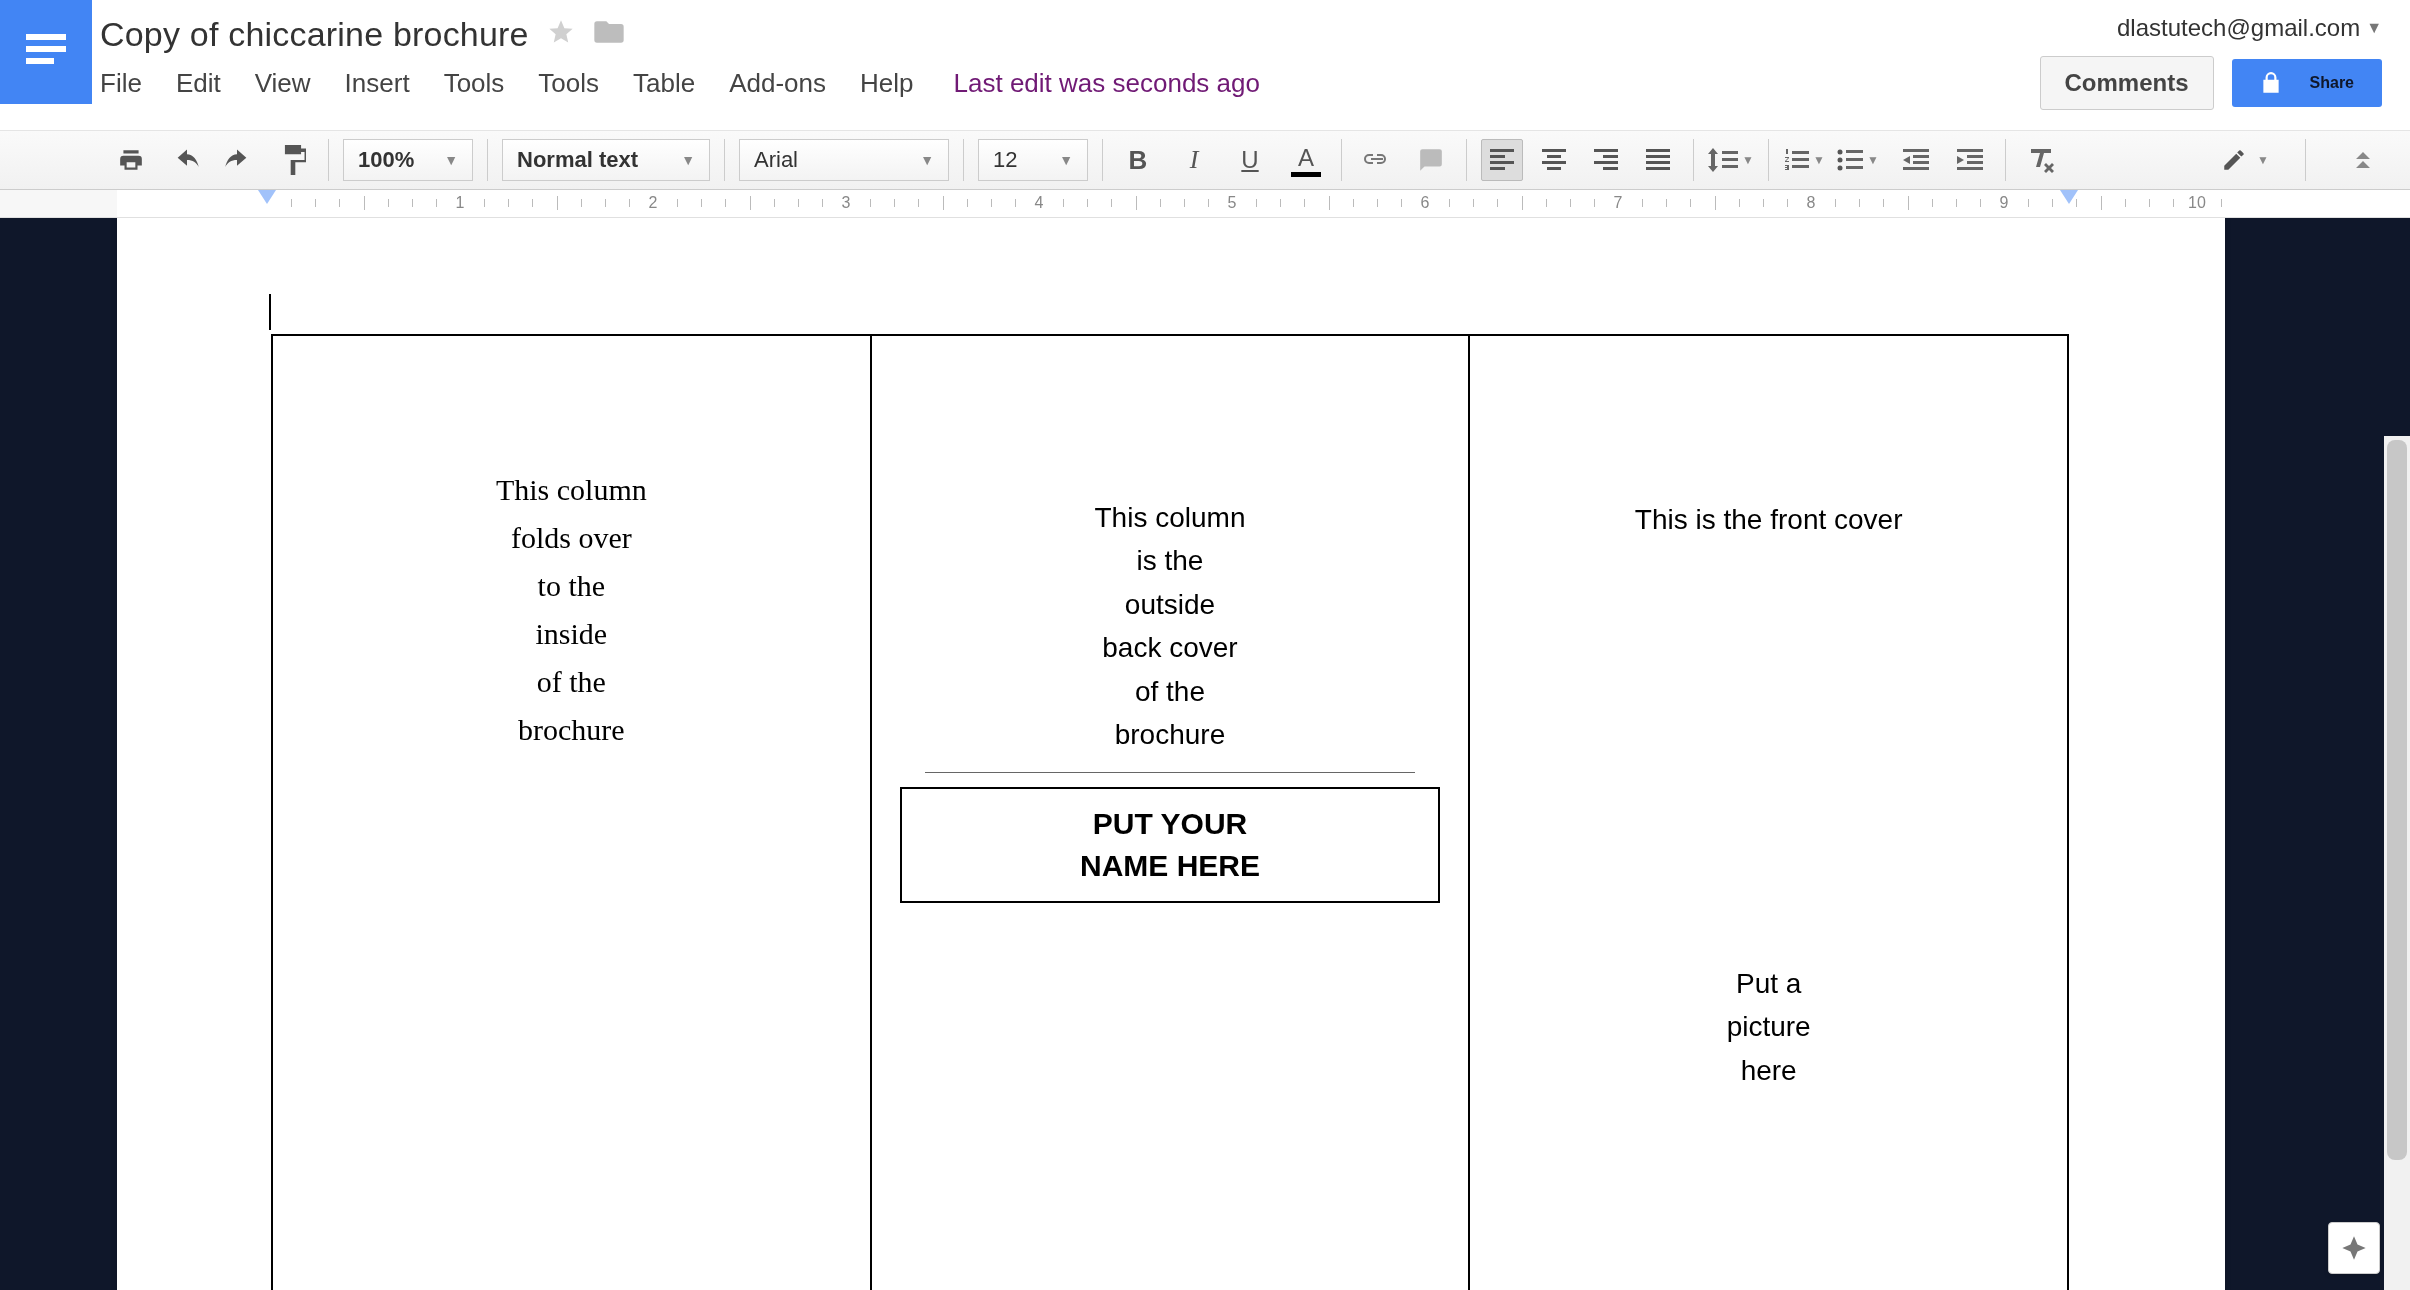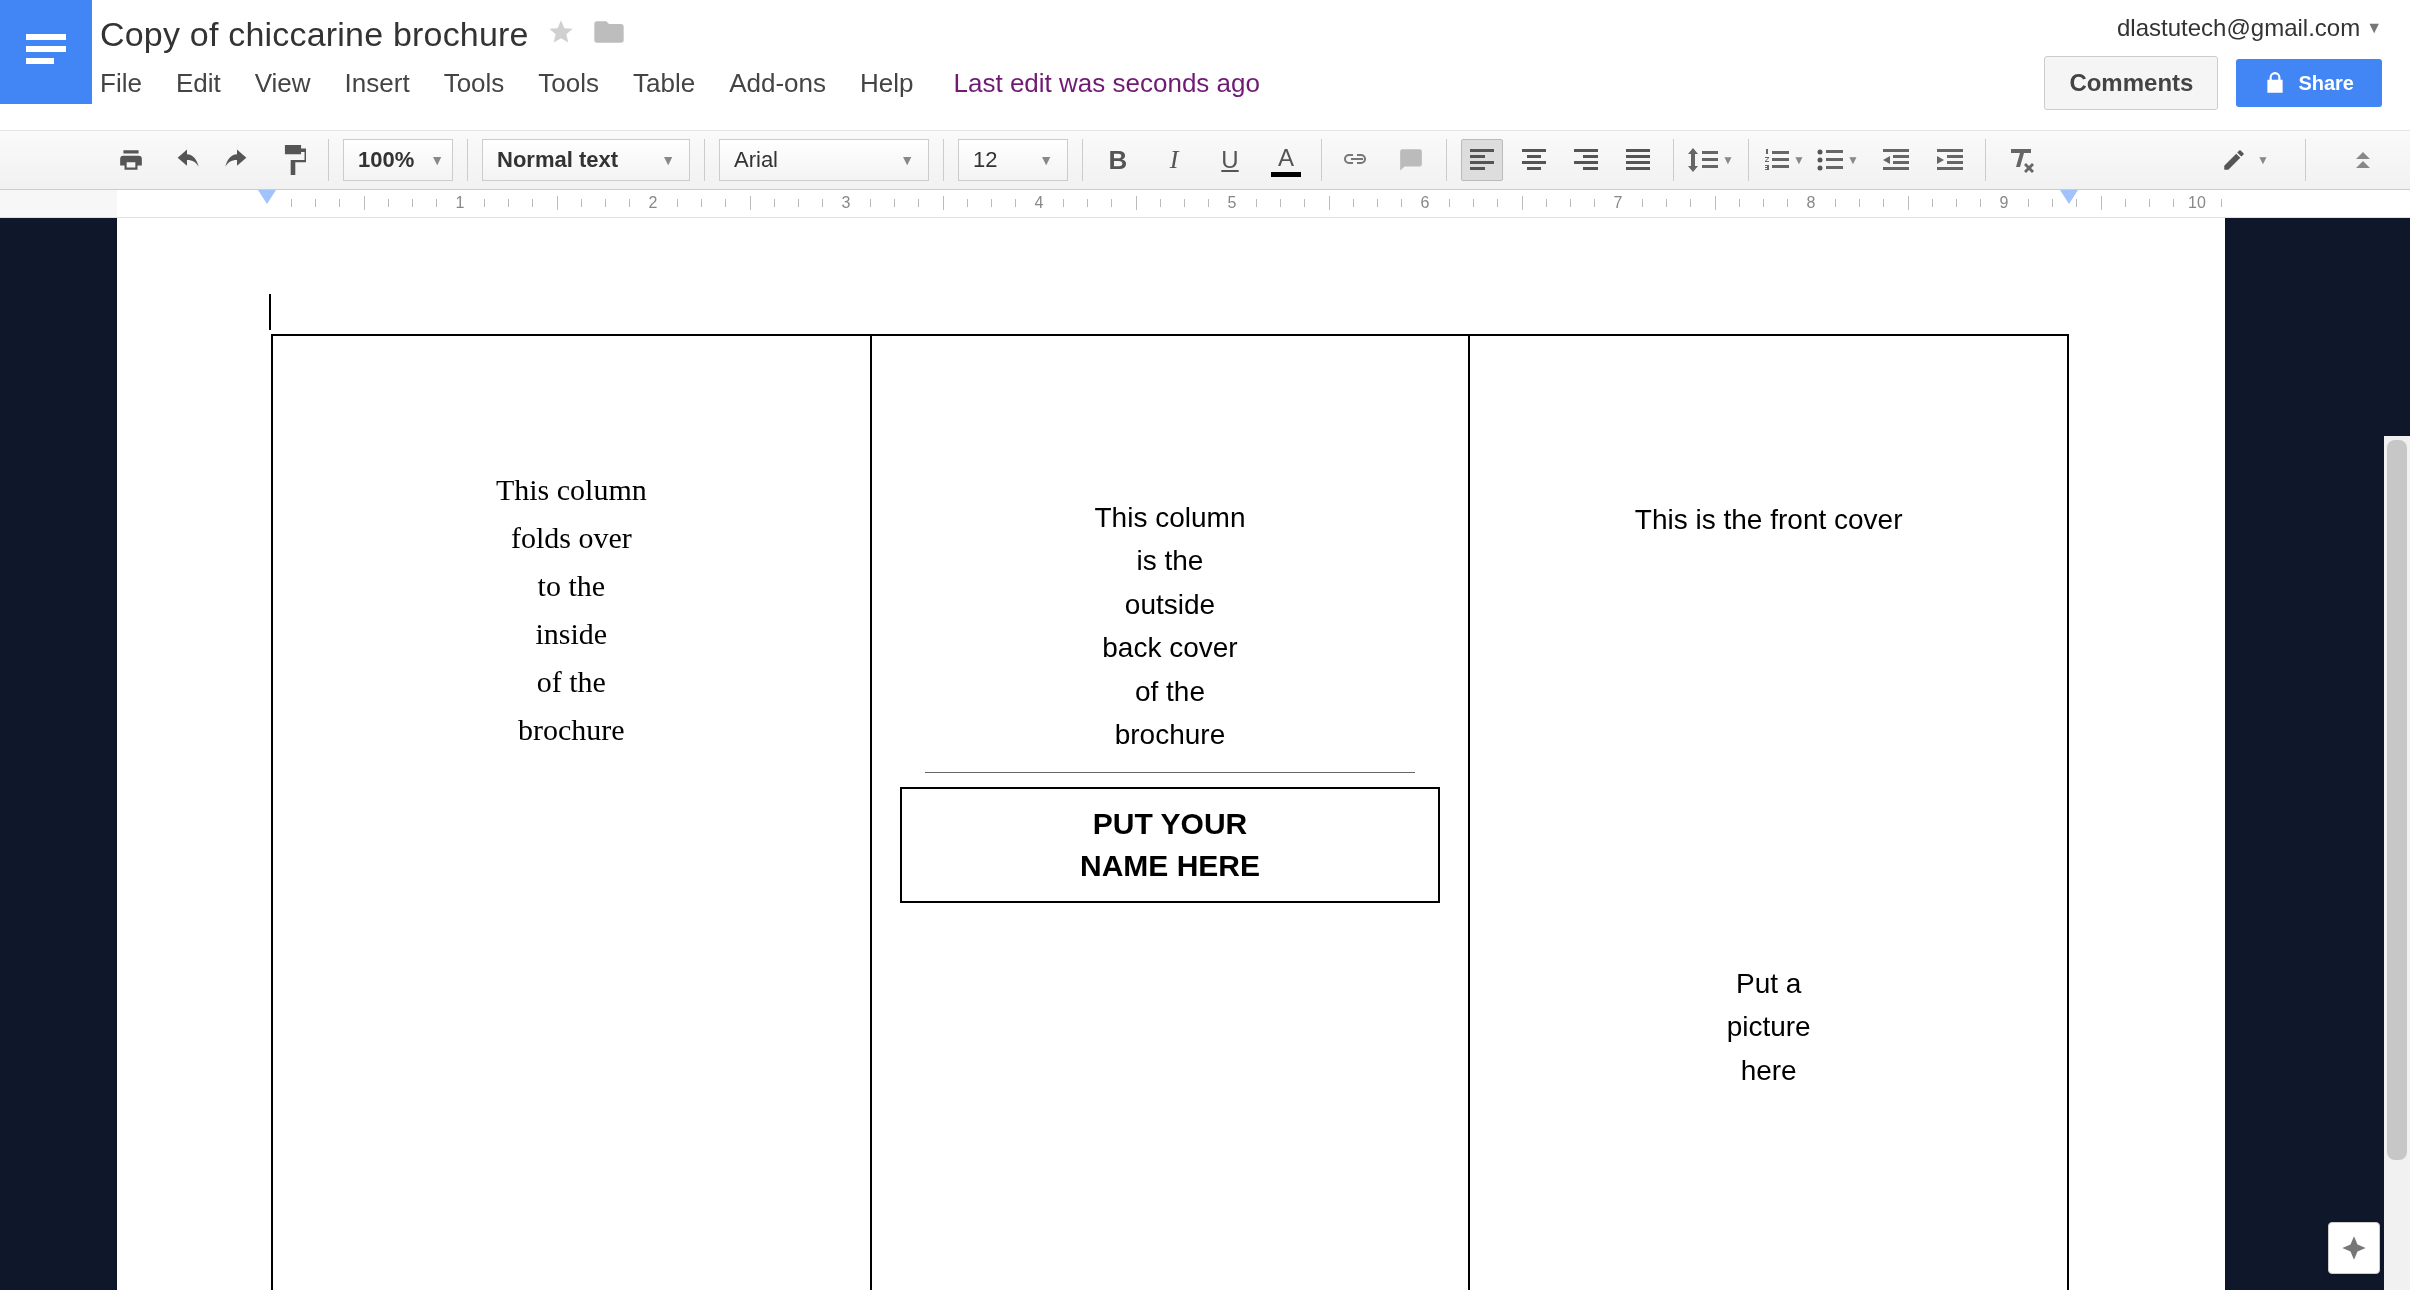--- a/index.html
+++ b/index.html
@@ -13,31 +13,31 @@
   .doc-title { font-size:34px; color:#333; letter-spacing:.2px;}
   .title-row .star, .title-row .folder { color:#bdbdbd; }
   .menu-row { display:flex; gap:34px; padding-top:10px; font-size:26px; color:#444;}
   .menu-item { cursor:pointer; }
   .last-edit { color:#701a75; margin-left:6px;}
   .header-right { display:flex; flex-direction:column; align-items:flex-end; padding:14px 28px 0 0; gap:14px;}
   .account { font-size:24px; color:#333; display:flex; align-items:center; gap:6px;}
   .account .caret { color:#777; font-size:16px;}
   .hr-buttons { display:flex; gap:18px; align-items:center;padding-left:7px;}
   .btn-comments { background:#f5f5f5; border:1px solid #ccc; border-radius:3px; padding:12px 24px; font-size:24px; font-weight:bold; color:#444;}
-  .btn-share { background:#4285f4; color:#ffffff; border-radius:3px; padding:12px 28px; font-size:20px; font-weight:bold; display:flex; align-items:center; gap:12px;}
+  .btn-share { background:#4285f4; color:#0f172a; border-radius:3px; padding:12px 28px; font-size:16px; font-weight:bold; display:flex; align-items:center; gap:28px;}
   .btn-share svg { fill:#fff; }
   
   .toolbar { height:60px; background:linear-gradient(#fafafa,#f1f1f1); border-top:1px solid #e5e5e5; border-bottom:1px solid #ccc; display:flex; align-items:center; padding:0 0 0 110px; gap:0;}
   .tool-sep { width:1px; height:42px; background:#ccc; margin:0 14px;}
   .tool-btn { height:42px; min-width:42px; display:flex; align-items:center; justify-content:center; color:#555; border-radius:2px; }
   .tool-btn.active { background:#ddd; border:1px solid #bbb;}
   .tool-btn svg { fill:#555; }
   .combo { height:42px; border:1px solid #ccc; background:linear-gradient(#fff,#f3f3f3); display:flex; align-items:center; padding:0 14px; gap:16px; font-size:22px; color:#333; font-weight:bold;}
   .combo .caret { color:#888; font-size:14px;}
-  .combo.zoom { width:110px; justify-content:space-between;}
+  .combo.zoom { width:130px; justify-content:space-between;}
   .combo.styles { width:208px; justify-content:space-between;}
   .combo.font { width:210px; justify-content:space-between; font-weight:normal;}
   .combo.size { width:110px; justify-content:space-between; font-weight:normal;}
   .text-color { width:40px; display:flex; flex-direction:column; align-items:center; }
   .text-color .underline-bar { width:30px; height:5px; background:#000;}
   .spacer { flex:1; }
   .toolbar-right { display:flex; align-items:center; gap:22px; padding-right:26px;}
   
   .ruler { height:28px; background:#f7f7f7; border-bottom:1px solid #e0e0e0; position:relative; font-size:16px; color:#888; overflow:hidden;}
   .ruler-inner { position:absolute; left:117px; right:0; top:0; bottom:0; background:#fff;}

